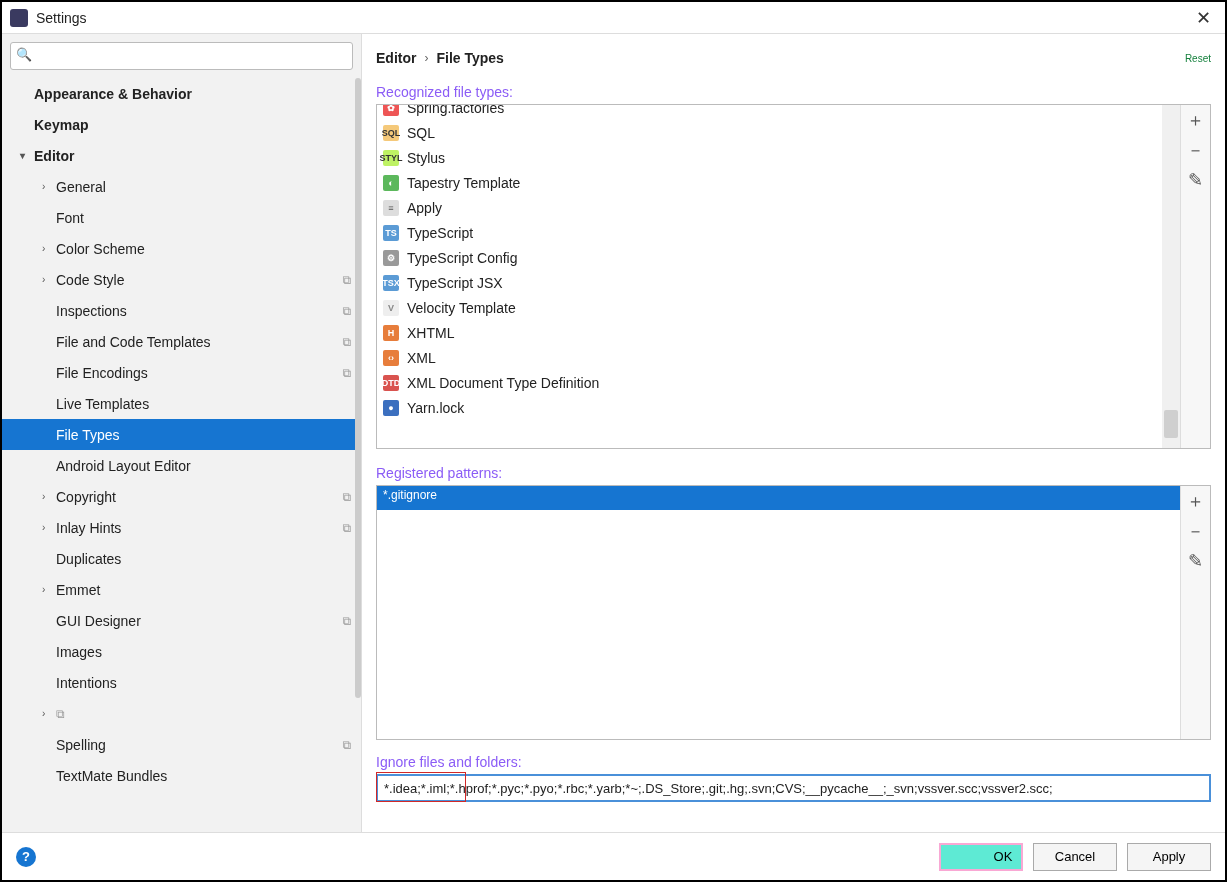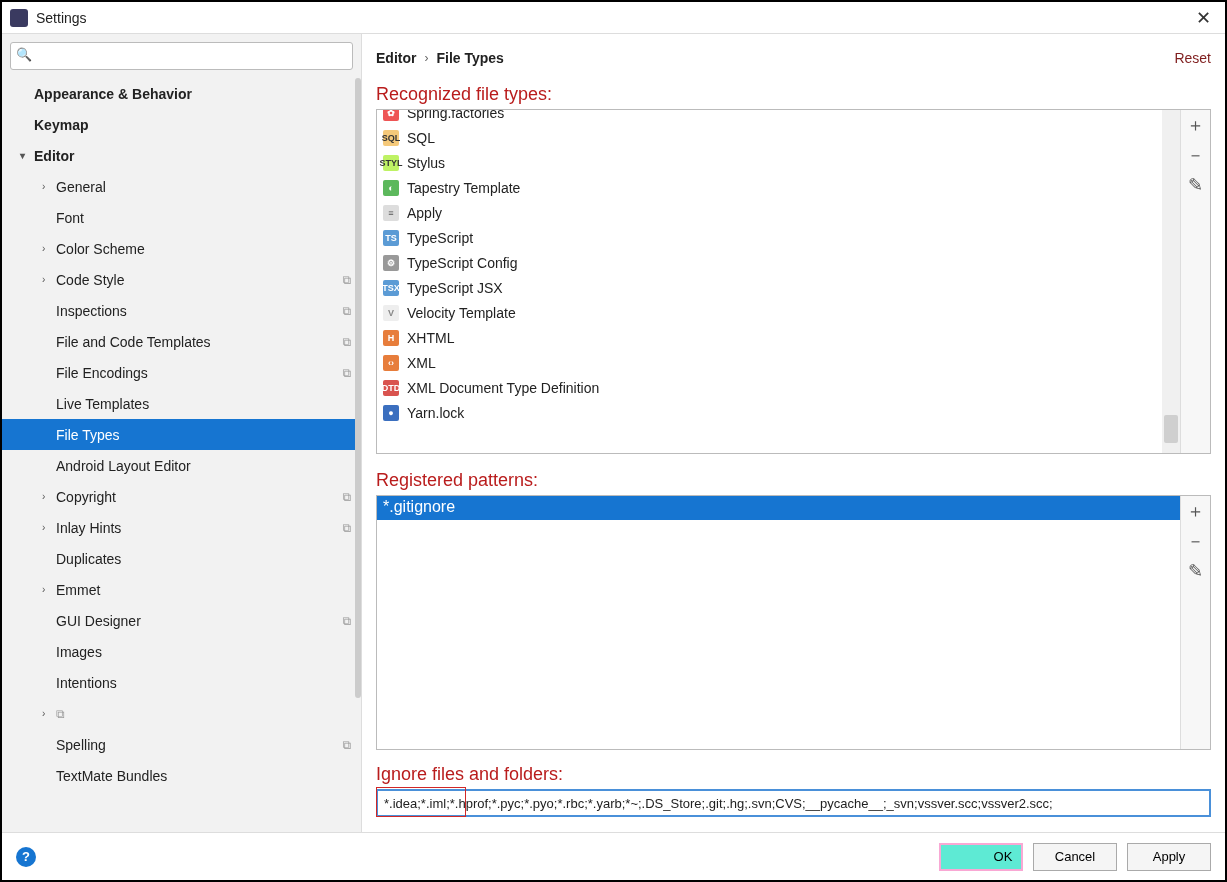--- a/index.html
+++ b/index.html
@@ -19,34 +19,34 @@
 .tree-row.selected { background: #1675d1; color: #fff; }
 .tree-row .chev { width: 14px; font-size: 10px; color: #555; }
 .tree-row .spacer { display: inline-block; }
 .tree-row .label { flex: 1; }
 .tree-row .copy-icon { font-size: 12px; color: #999; }
 .scroll-ind { position: absolute; right: 0; top: 44px; width: 6px; height: 620px; background: #ccc; border-radius: 3px; }
 .main { flex: 1; display: flex; flex-direction: column; padding: 16px 14px 10px 14px; }
 .breadcrumb { display: flex; align-items: center; font-size: 14px; margin-bottom: 18px; }
 .breadcrumb .bc { font-weight: 600; color: #222; }
 .breadcrumb .sep { margin: 0 8px; color: #666; font-size: 12px; }
-.reset-link { margin-left: auto; color: #7f1d1d; cursor: pointer; font-size: 14px; }
-.section-label { font-size: 18px; color: #b91c1c; margin-bottom: 4px; }
+.reset-link { margin-left: auto; color: #15803d; cursor: pointer; font-size: 10px; }
+.section-label { font-size: 14px; color: #8b5cf6; margin-bottom: 4px; }
 .listbox { display: flex; border: 1px solid #bbb; height: 345px; background: #fff; margin-bottom: 16px; }
 .listbox .items { flex: 1; overflow: hidden; position: relative; }
 .listbox .item { display: flex; align-items: center; height: 25px; padding: 0 6px; font-size: 14px; color: #222; }
 .listbox .item .ficon { width: 16px; height: 16px; margin-right: 8px; display: inline-flex; align-items: center; justify-content: center; font-size: 9px; font-weight: bold; border-radius: 2px; }
 .listbox .item.cut { margin-top: -10px; }
 .listbox .scrollbar { width: 18px; background: #f0f0f0; position: relative; }
 .listbox .scroll-thumb { position: absolute; right: 2px; width: 14px; height: 28px; background: #cfcfcf; border-radius: 2px; bottom: 10px; }
 .side-buttons { width: 30px; background: #f7f7f7; border-left: 1px solid #ddd; display: flex; flex-direction: column; align-items: center; }
 .side-buttons .btn { width: 24px; height: 30px; display: flex; align-items: center; justify-content: center; font-size: 18px; color: #555; cursor: pointer; }
 .patternbox { display: flex; border: 1px solid #bbb; height: 255px; background: #fff; margin-bottom: 14px; }
 .patternbox .items { flex: 1; }
-.patternbox .pitem { height: 24px; background: #1675d1; color: #fff; font-size: 16px; padding: 2px 6px; }
+.patternbox .pitem { height: 24px; background: #1675d1; color: #fff; font-size: 12px; padding: 2px 6px; }
 .ignore-input { width: 100%; height: 28px; border: 2px solid #4a90d9; padding: 0 6px; font-size: 13px; color: #222; }
 .red-box { position: absolute; border: 1px solid #d02828; pointer-events: none; }
 .footer { height: 48px; border-top: 1px solid #ddd; display: flex; align-items: center; padding: 0 14px; }
 .help-icon { width: 20px; height: 20px; border-radius: 50%; background: #1675d1; color: #fff; display: flex; align-items: center; justify-content: center; font-size: 13px; font-weight: bold; cursor: pointer; }
 .footer .spacer { flex: 1; }
 .footer button { min-width: 84px; height: 28px; margin-left: 10px; border: 1px solid #aaa; background: #f5f5f5; font-size: 13px; cursor: pointer; }
 .footer button.primary { border: 2px solid #f9a8d4; background: #5eead4; padding-left: 44px; }
 </style>
 </head>
 <body>

